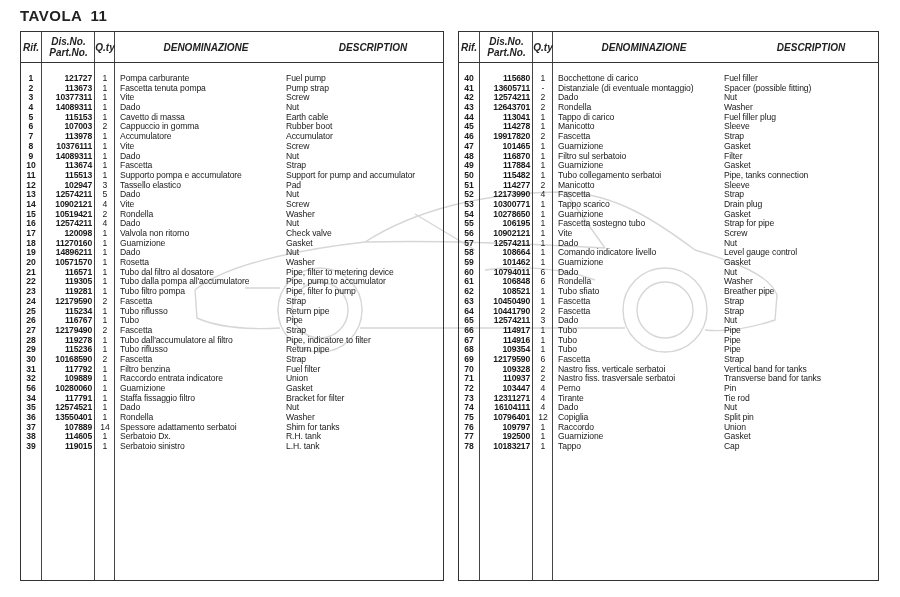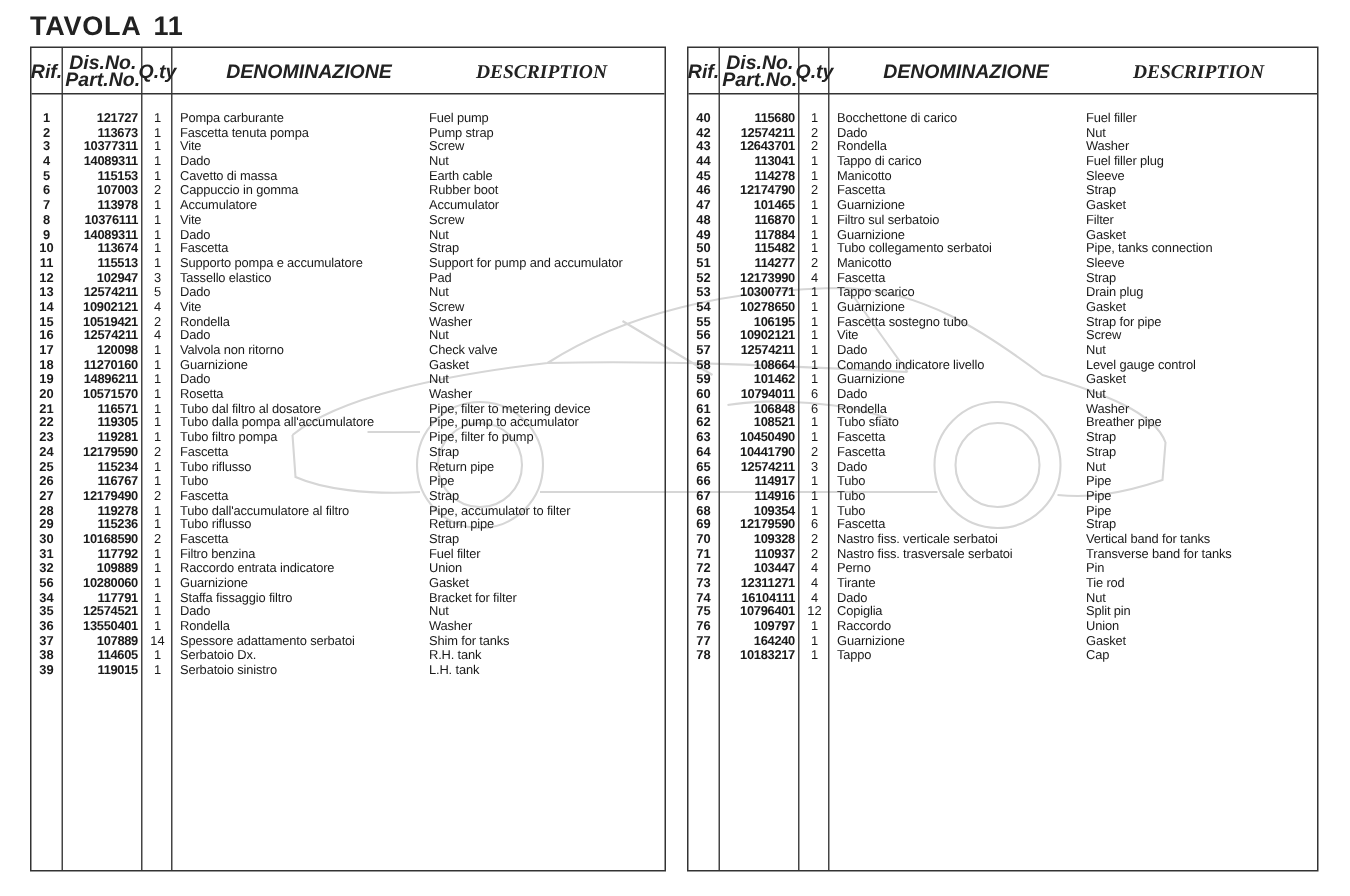--- a/index.html
+++ b/index.html
@@ -2,45 +2,45 @@
 <html><head>
 <meta charset="utf-8">
 <style>
   html, body { margin: 0; padding: 0; background: #ffffff; }
   body {
     width: 900px; height: 597px; position: relative; overflow: hidden;
     font-family: "Liberation Sans", sans-serif; color: #1a1a1a;
   }
   .page-title {
     position: absolute; left: 20px; top: 7px;
-    font-size: 18px; font-weight: bold; letter-spacing: 0.5px; color: #222;
+    font-size: 15px; font-weight: bold; letter-spacing: 0.5px; color: #222;
   }
   .page-title .num { margin-left: 8px; }
   .watermark {
     position: absolute; left: 185px; top: 170px; width: 600px; height: 190px;
     pointer-events: none; z-index: 0;
   }
   .parts-table {
     position: absolute; top: 31px; height: 550px;
     border: 1.5px solid #333; box-sizing: border-box; z-index: 1;
   }
   #table-left { left: 20px; width: 424px; }
   #table-right { left: 458px; width: 421px; }
   .thead {
     position: absolute; left: 0; right: 0; top: 0; height: 30px;
     border-bottom: 1.5px solid #333;
-    font-style: italic; font-weight: bold; font-size: 13px; color: #222;
+    font-style: italic; font-weight: bold; font-size: 10px; color: #222;
   }
   .thead > div { position: absolute; top: 0; height: 30px; display: flex; align-items: center; justify-content: center; text-align: center; line-height: 11px; }
   .col-line { position: absolute; top: 0; bottom: 0; width: 0; border-left: 1px solid #444; }
   .h-rif { left: 0; width: 20px; }
   .h-part { left: 21px; width: 53px; flex-direction: column; }
   .h-qty { left: 74px; width: 20px; }
   .h-den { left: 95px; width: 180px; }
-  .h-desc { left: 260px; width: 160px; font-family: Liberation Serif, serif; }
+  .h-desc { left: 272px; width: 160px; }
   .rows { position: absolute; left: 0; right: 0; top: 42px; }
   .row { position: relative; height: 9.7px; font-size: 8.6px; line-height: 9.7px; white-space: nowrap; }
   .row span { position: absolute; top: 0; }
   .c-rif { left: 0; width: 20px; text-align: center; font-weight: bold; font-family: "Liberation Sans Narrow", "Liberation Sans", sans-serif; }
   .c-part { left: 21px; width: 50px; text-align: right; font-weight: bold; letter-spacing: -0.2px; }
   .c-qty { left: 74px; width: 20px; text-align: center; }
   .c-den { left: 99px; letter-spacing: -0.1px; }
   .c-desc { left: 265px; letter-spacing: -0.1px; }
 </style>
 </head>
@@ -261,21 +261,21 @@
         <span class="c-part">12179490</span>
         <span class="c-qty">2</span>
         <span class="c-den">Fascetta</span>
         <span class="c-desc">Strap</span>
       </div>
       <div class="row">
         <span class="c-rif">28</span>
         <span class="c-part">119278</span>
         <span class="c-qty">1</span>
         <span class="c-den">Tubo dall'accumulatore al filtro</span>
-        <span class="c-desc">Pipe, accumulator to filter</span>
+        <span class="c-desc">Pipe, indicatore to filter</span>
       </div>
       <div class="row">
         <span class="c-rif">29</span>
         <span class="c-part">115236</span>
         <span class="c-qty">1</span>
         <span class="c-den">Tubo riflusso</span>
         <span class="c-desc">Return pipe</span>
       </div>
       <div class="row">
         <span class="c-rif">30</span>
@@ -366,20 +366,27 @@
   </div>
   <div class="rows">
       <div class="row">
         <span class="c-rif">40</span>
         <span class="c-part">115680</span>
         <span class="c-qty">1</span>
         <span class="c-den">Bocchettone di carico</span>
         <span class="c-desc">Fuel filler</span>
       </div>
       <div class="row">
+        <span class="c-rif">41</span>
+        <span class="c-part">13605711</span>
+        <span class="c-qty">-</span>
+        <span class="c-den">Distanziale (di eventuale montaggio)</span>
+        <span class="c-desc">Spacer (possible fitting)</span>
+      </div>
+      <div class="row">
         <span class="c-rif">42</span>
         <span class="c-part">12574211</span>
         <span class="c-qty">2</span>
         <span class="c-den">Dado</span>
         <span class="c-desc">Nut</span>
       </div>
       <div class="row">
         <span class="c-rif">43</span>
         <span class="c-part">12643701</span>
         <span class="c-qty">2</span>
@@ -395,21 +402,21 @@
       </div>
       <div class="row">
         <span class="c-rif">45</span>
         <span class="c-part">114278</span>
         <span class="c-qty">1</span>
         <span class="c-den">Manicotto</span>
         <span class="c-desc">Sleeve</span>
       </div>
       <div class="row">
         <span class="c-rif">46</span>
-        <span class="c-part">12174790</span>
+        <span class="c-part">19917820</span>
         <span class="c-qty">2</span>
         <span class="c-den">Fascetta</span>
         <span class="c-desc">Strap</span>
       </div>
       <div class="row">
         <span class="c-rif">47</span>
         <span class="c-part">101465</span>
         <span class="c-qty">1</span>
         <span class="c-den">Guarnizione</span>
         <span class="c-desc">Gasket</span>
@@ -612,21 +619,21 @@
       </div>
       <div class="row">
         <span class="c-rif">76</span>
         <span class="c-part">109797</span>
         <span class="c-qty">1</span>
         <span class="c-den">Raccordo</span>
         <span class="c-desc">Union</span>
       </div>
       <div class="row">
         <span class="c-rif">77</span>
-        <span class="c-part">164240</span>
+        <span class="c-part">192500</span>
         <span class="c-qty">1</span>
         <span class="c-den">Guarnizione</span>
         <span class="c-desc">Gasket</span>
       </div>
       <div class="row">
         <span class="c-rif">78</span>
         <span class="c-part">10183217</span>
         <span class="c-qty">1</span>
         <span class="c-den">Tappo</span>
         <span class="c-desc">Cap</span>

